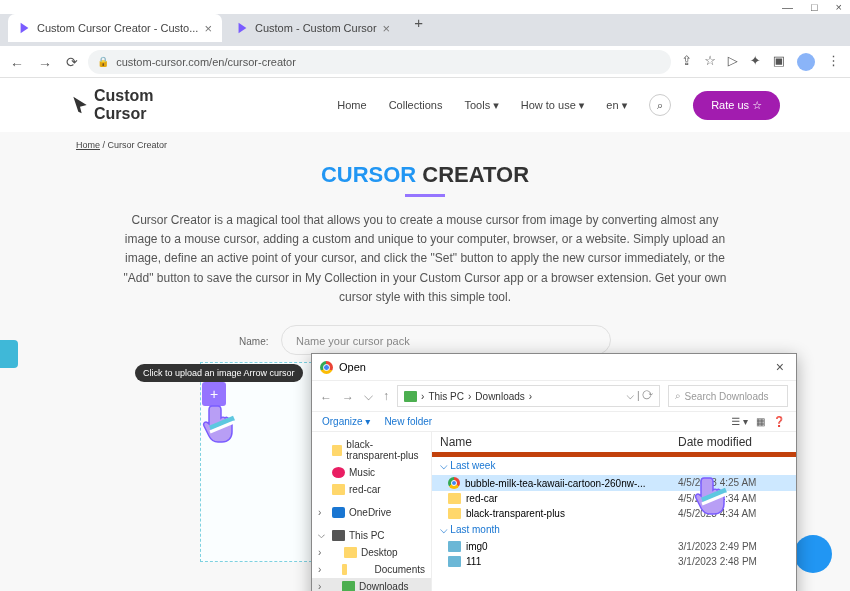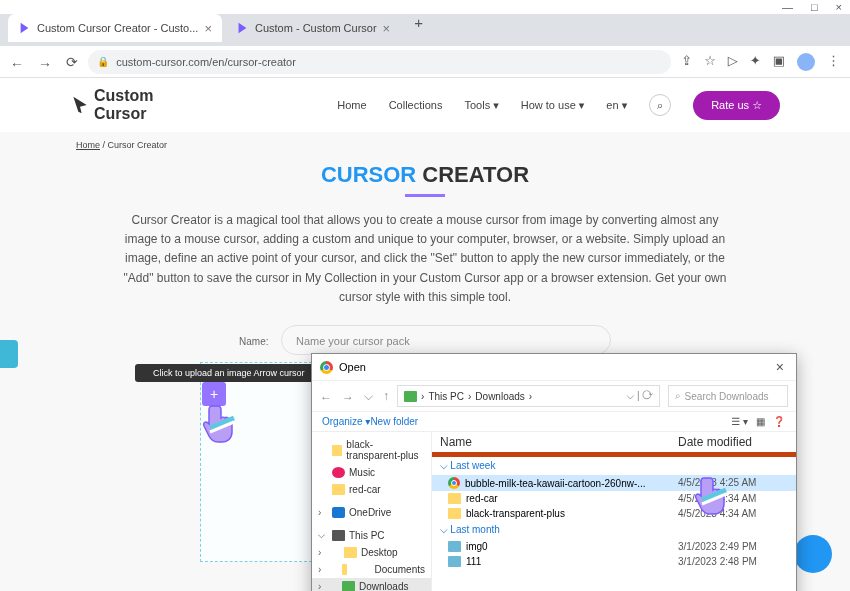--- a/index.html
+++ b/index.html
@@ -27,35 +27,35 @@
 .breadcrumb{font-size:9px;color:#444;padding:8px 76px}
 .breadcrumb .home{text-decoration:underline}
 .title{text-align:center;font-size:22px;font-weight:bold;color:#333;margin-top:4px}
 .title .cursor{color:#2196f3}
 .uline{width:40px;height:3px;background:#9575ff;margin:6px auto 14px}
 .desc{text-align:center;font-size:12px;color:#555;line-height:1.6;padding:0 120px}
 .form{text-align:center;margin-top:18px}
 .namelbl{font-size:10px;color:#666;margin-right:8px}
 .nameinp{width:330px;height:30px;border:1px solid #e0e0e0;border-radius:18px;padding:0 14px;font-size:11px;color:#888;display:inline-block;line-height:30px;text-align:left}
 .dropzone{position:absolute;left:200px;top:284px;width:112px;height:200px;border:1px dashed #7ed1e0;background:#fafeff}
-.tooltip{position:absolute;left:135px;top:286px;background:#333;color:#fff;font-size:9px;padding:4px 18px;border-radius:3px}
+.tooltip{position:absolute;left:135px;top:286px;background:#333;color:#fff;font-size:9px;padding:4px 8px;border-radius:9px}
 .upload-icon{position:absolute;left:202px;top:304px;width:24px;height:24px;background:#9575ff;color:#fff;text-align:center;line-height:24px;border-radius:3px;font-size:14px}
 .sidetab{position:absolute;left:0;top:262px;width:18px;height:28px;background:#3fb8d8;border-radius:0 4px 4px 0}
 .dlbtn{position:absolute;right:18px;bottom:18px;width:38px;height:38px;background:#2196f3;border-radius:50%}
 
 .dlg{position:absolute;left:311px;top:275px;width:486px;height:310px;background:#fff;border:1px solid #888;box-shadow:0 4px 16px rgba(0,0,0,.3);font-size:11px}
 .dlg-title{padding:5px 8px;display:flex;align-items:center;gap:6px;border-bottom:1px solid #eee}
 .chrome-icon{width:13px;height:13px;border-radius:50%;background:conic-gradient(#ea4335 0 120deg,#fbbc05 120deg 240deg,#34a853 240deg);position:relative}
 .chrome-icon::after{content:'';position:absolute;inset:3px;background:#4285f4;border-radius:50%;border:1px solid #fff}
 .dlg-close{margin-left:auto;font-size:14px;color:#555;padding:0 4px}
 .dlg-nav{display:flex;align-items:center;padding:4px 8px;gap:8px;border-bottom:1px solid #eee}
 .dlg-nav .arrows{display:flex;gap:10px;font-size:12px;color:#888}
 .dlg-nav .path{display:flex;align-items:center;gap:4px;font-size:10px;color:#333;flex:1;border:1px solid #ddd;height:22px;padding:0 6px}
 .dlg-nav .search{width:120px;border:1px solid #ddd;height:22px;padding:0 6px;color:#999;font-size:10px;display:flex;align-items:center;gap:4px}
-.dlg-tools{display:flex;align-items:center;padding:4px 10px;font-size:10px;color:#1976d2;border-bottom:1px solid #eee}
+.dlg-tools{display:flex;align-items:center;padding:4px 10px;gap:14px;font-size:10px;color:#1976d2;border-bottom:1px solid #eee}
 .dlg-tools .right{margin-left:auto;display:flex;gap:8px;color:#555}
 .dlg-body{display:flex;height:194px}
 .tree{width:120px;border-right:1px solid #eee;padding:4px 0;overflow:hidden}
 .tree-item{padding:3px 6px 3px 20px;font-size:10px;color:#333;display:flex;align-items:center;gap:4px;position:relative}
 .tree-item.exp::before{content:'⌵';position:absolute;left:6px;font-size:9px;color:#666}
 .tree-item.col::before{content:'›';position:absolute;left:6px;font-size:10px;color:#666}
 .tree-item.sel{background:#e8e8e8}
 .ficon{width:13px;height:11px;background:#ffd76b;border-radius:1px;display:inline-block}
 .ficon.music{background:#e91e63;border-radius:50%}
 .ficon.drive{background:#1976d2;border-radius:2px}

